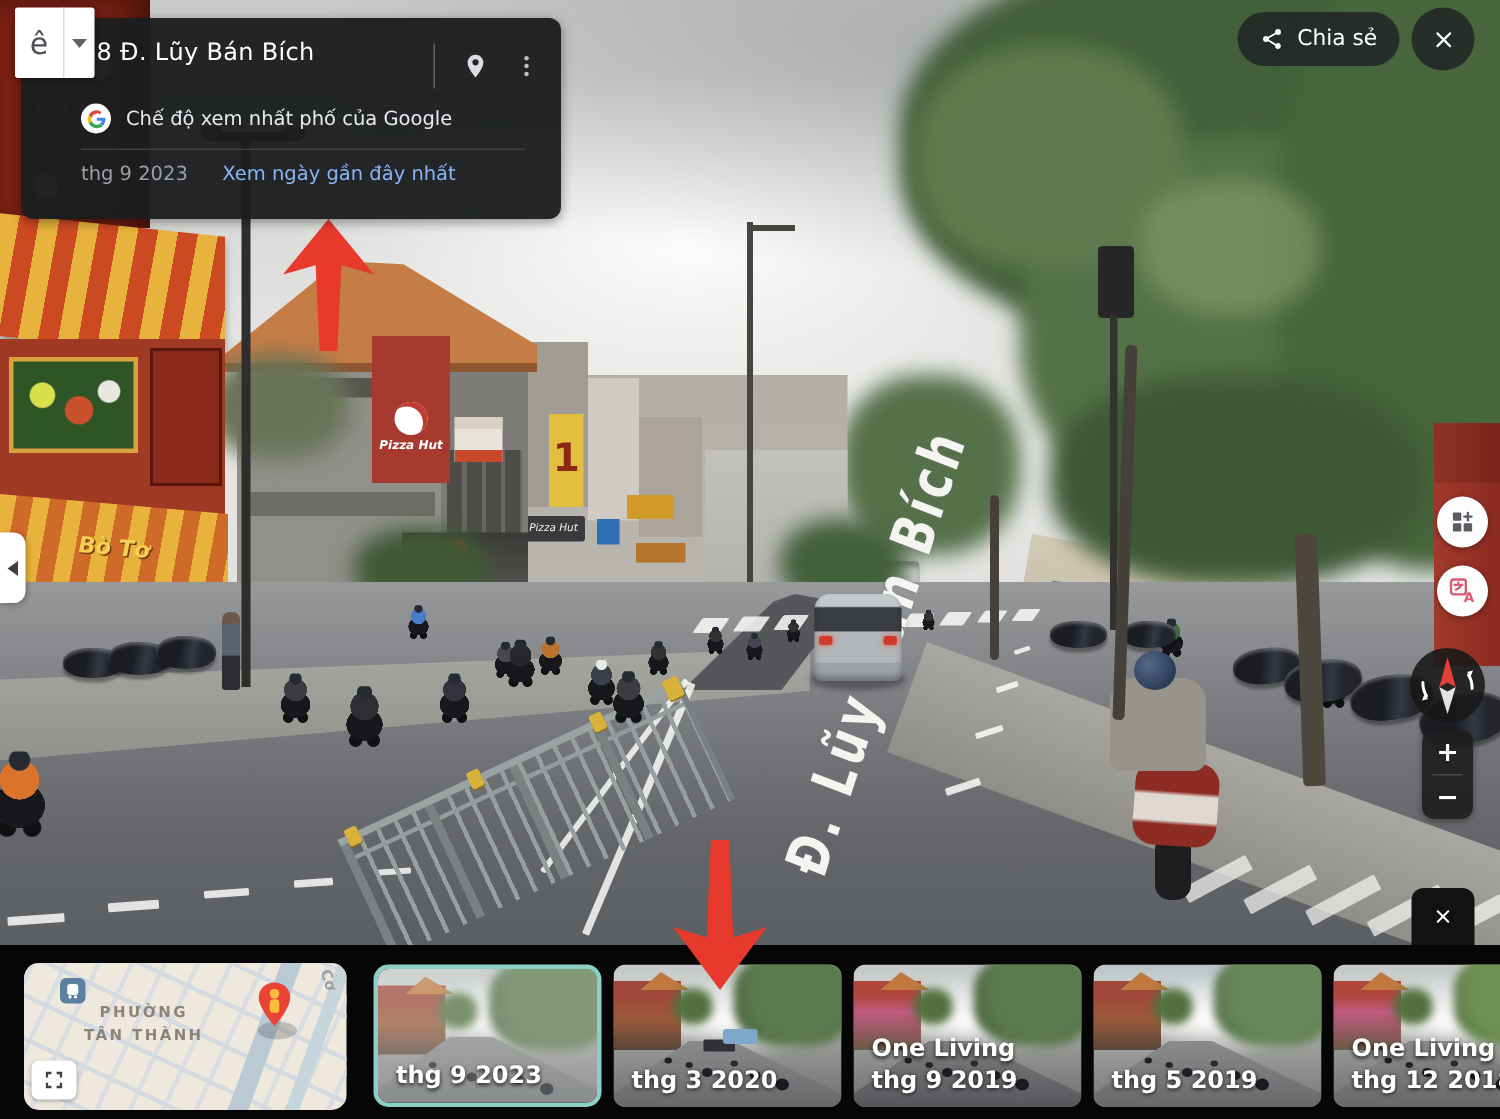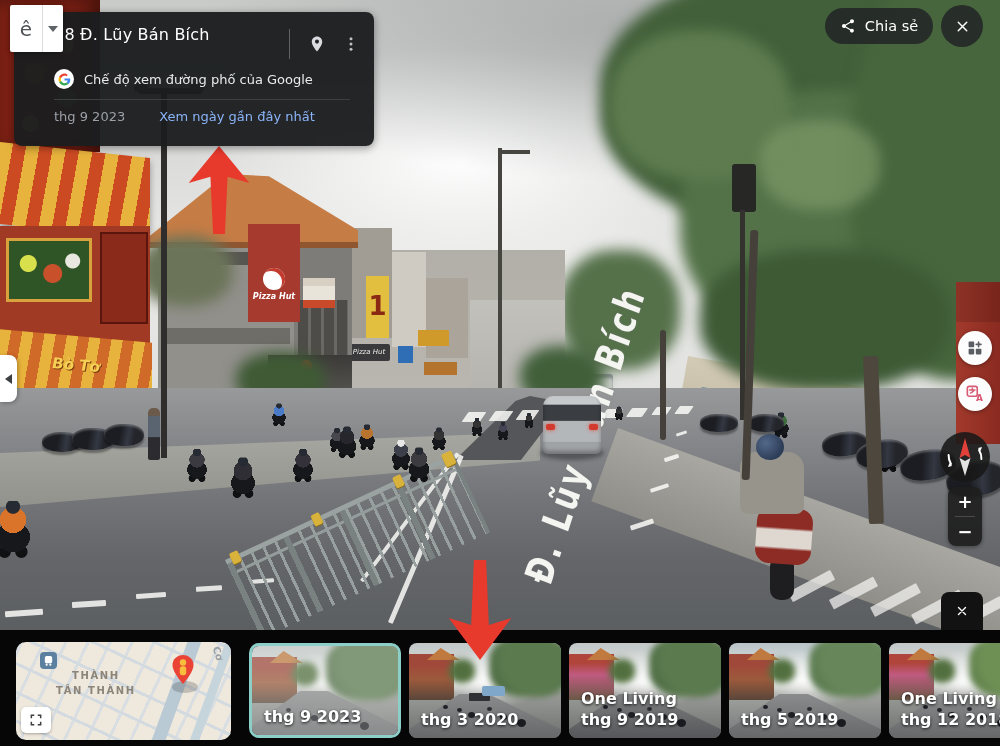--- a/index.html
+++ b/index.html
@@ -57,21 +57,21 @@
   .panel .subtitle{font-size:12px;color:#9aa0a6;margin-top:3px;white-space:nowrap;}
   .panel .actions{display:flex;align-items:center;gap:8px;padding-top:4px;}
   .vdiv{width:1px;height:30px;background:#5f6368;margin-right:6px;}
   .iconbtn{width:26px;height:30px;display:flex;align-items:center;justify-content:center;cursor:pointer;}
   .gro{display:flex;align-items:center;gap:10px;padding:10px 10px 0 40px;}
   .gcircle{width:20px;height:20px;border-radius:50%;background:#fff;display:flex;align-items:center;justify-content:center;flex:none;}
   .gtext{font-size:13px;color:#e8eaed;}
   .pdiv{height:1px;background:#3c4043;margin:10px 24px 0 40px;}
   .prow{display:flex;align-items:center;padding:9px 10px 0 40px;font-size:13px;}
   .pdate{color:#9aa0a6;}
-  .plink{color:#8ab4f8;margin-left:34px;cursor:pointer;}
+  .plink{color:#8ab4f8;margin-left:23px;cursor:pointer;}
   .sharepill{position:absolute;left:825px;top:8px;width:108px;height:36px;border-radius:18px;
       background:rgba(32,33,36,.82);display:flex;align-items:center;justify-content:center;gap:9px;
       color:#fff;font-size:14.5px;z-index:50;cursor:pointer;}
   .closebtn{position:absolute;left:941px;top:5px;width:42px;height:42px;border-radius:50%;
       background:rgba(32,33,36,.82);display:flex;align-items:center;justify-content:center;z-index:50;cursor:pointer;}
   .collapse-tab{position:absolute;left:0;top:355px;width:17px;height:47px;background:#fff;
       border-radius:0 8px 8px 0;box-shadow:1px 1px 4px rgba(0,0,0,.3);display:flex;align-items:center;justify-content:center;z-index:45;cursor:pointer;}
   .tri-left{width:0;height:0;border-top:5px solid transparent;border-bottom:5px solid transparent;border-right:7px solid #3c4043;}
   .extbtn{position:absolute;width:34px;height:34px;border-radius:50%;background:#fdfdfd;
       box-shadow:0 1px 4px rgba(0,0,0,.35);display:flex;align-items:center;justify-content:center;z-index:45;cursor:pointer;}
@@ -328,21 +328,21 @@
     </div>
     <div class="gro">
       <div class="gcircle">
         <svg width="13" height="13" viewBox="0 0 48 48">
             <path fill="#4285F4" d="M45.1 24.5c0-1.6-.1-2.7-.4-3.9H24v7.3h12.1c-.2 2-1.6 5-4.5 7l6.9 5.4c4.1-3.8 6.6-9.4 6.6-15.8z"></path>
             <path fill="#34A853" d="M24 46c5.9 0 10.9-2 14.5-5.3l-6.9-5.4c-1.9 1.3-4.4 2.2-7.6 2.2-5.8 0-10.7-3.8-12.5-9.1l-7.2 5.6C7.9 41.2 15.4 46 24 46z"></path>
             <path fill="#FBBC05" d="M11.5 28.4c-.5-1.4-.8-2.8-.8-4.4s.3-3 .8-4.4l-7.3-5.6C2.8 16.9 2 20.3 2 24s.8 7.1 2.2 10z"></path>
             <path fill="#EA4335" d="M24 9.5c3.3 0 5.5 1.4 6.8 2.6l5-4.9C32.9 4.4 29.9 2 24 2 15.4 2 7.9 6.8 4.2 14l7.3 5.6c1.8-5.3 6.7-9.1 12.5-9.1z"></path>
           </svg>
       </div>
-      <div class="gtext">Chế độ xem đường phố của Google</div>
+      <div class="gtext">Chế độ xem nhất phố của Google</div>
     </div>
     <div class="pdiv"></div>
     <div class="prow">
       <span class="pdate">thg 9 2023</span>
       <span class="plink">Xem ngày gần đây nhất</span>
     </div>
   </div>
 
   <div class="ime">
     <div class="cell1">ê</div>
@@ -415,21 +415,21 @@
       <div class="mm-mainroad"></div>
       <div class="mm-mainroad2"></div>
       <div class="mm-transit">
         <svg width="11" height="11" viewBox="0 0 12 12">
             <rect x="2" y="1" width="8" height="8" rx="2" fill="#fff"></rect>
             <circle cx="4" cy="10.5" r="1.2" fill="#fff"></circle>
             <circle cx="8" cy="10.5" r="1.2" fill="#fff"></circle>
           </svg>
       </div>
       <div class="mm-ward">
-        <div>THÀNH</div>
+        <div>PHƯỜNG</div>
         <div>TÂN THÀNH</div>
       </div>
       <div class="mm-street">Cơ</div>
       <div class="mm-marker">
         <svg width="34" height="40" viewBox="0 0 34 40">
           <ellipse cx="19" cy="33" rx="13" ry="6" fill="rgba(60,60,60,.25)"></ellipse>
           <path d="M17 1C11 1 6.5 5.4 6.5 11c0 7.5 10.5 19 10.5 19s10.5-11.5 10.5-19C27.5 5.4 23 1 17 1z" fill="#ea4335"></path>
           <circle cx="17" cy="8.5" r="3.2" fill="#f9bd3d"></circle>
           <rect x="13.8" y="12.2" width="6.4" height="9" rx="2.6" fill="#f9bd3d"></rect>
         </svg>

